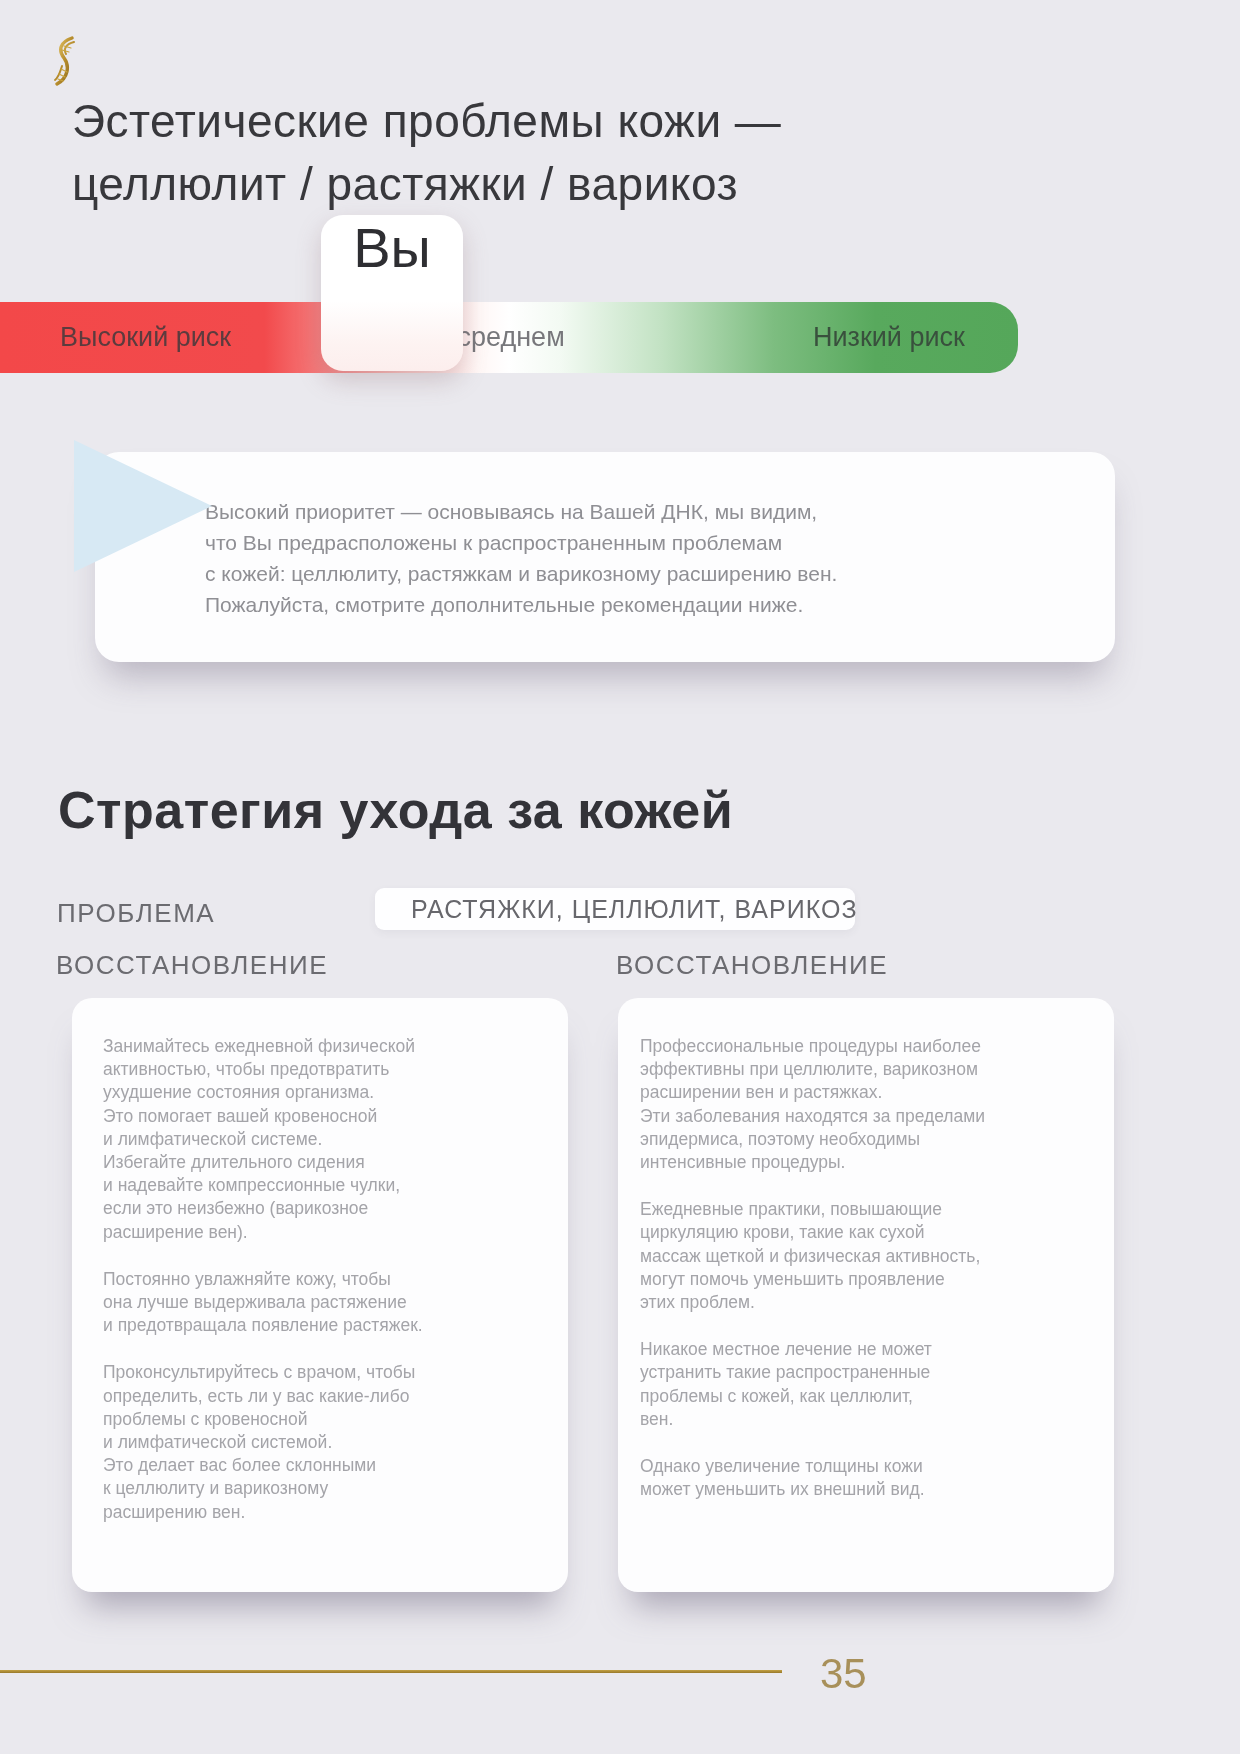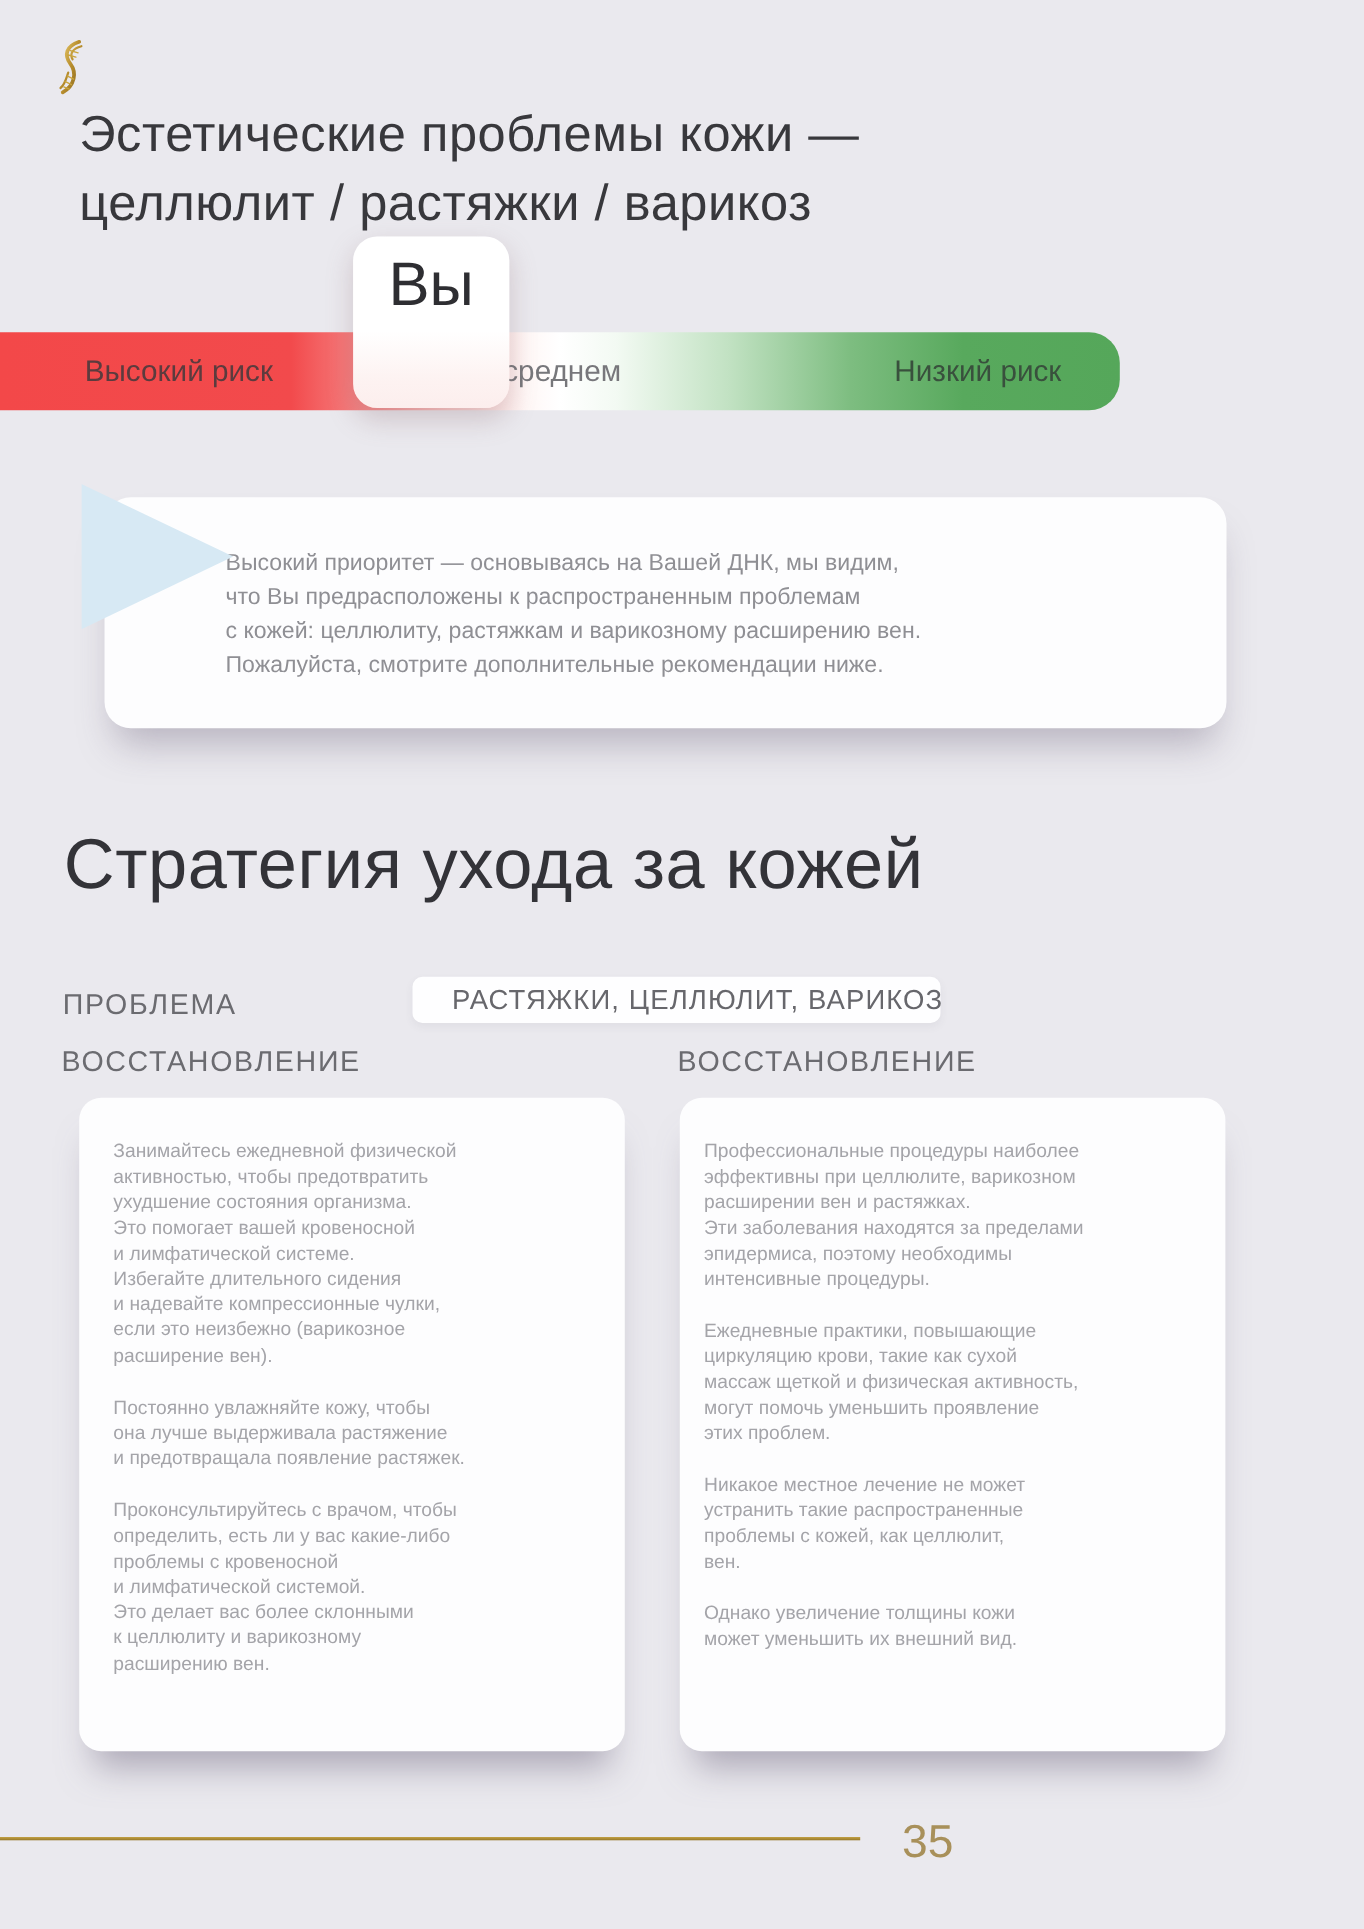--- a/index.html
+++ b/index.html
@@ -26,33 +26,33 @@
     left:0;top:302px;width:1018px;height:71px;
     border-radius:0 28px 28px 0;
     background:linear-gradient(90deg,
       #f34849 0%, #f24a4c 26%, #fbc9c7 40%, #fff7f6 47%, #ffffff 50%,
       #f3faf3 55%, #c2e2c3 65%, #7dbd80 76%, #58a95d 86%, #55a75a 100%);
   }
   .risk-label{
     position:absolute;top:0;height:71px;line-height:71px;
     font-size:27px;font-weight:300;white-space:nowrap;
   }
-  .risk-label.high{left:77px;color:#5c3b3e;}
+  .risk-label.high{left:60px;color:#5c3b3e;}
   .risk-label.medium{left:432px;color:#77777b;}
   .risk-label.low{left:813px;color:#39503d;}
 
   .you-card{
     left:321px;top:215px;width:142px;height:156px;
     border-radius:22px;
     background:linear-gradient(180deg,#ffffff 0%,#ffffff 55%,#fdf3f2 82%,#fceeed 100%);
     box-shadow:0 10px 24px rgba(140,105,110,.28);
     z-index:4;text-align:center;
   }
   .you-card .you-text{
-    display:inline-block;margin-top:10px;
+    display:inline-block;
     font-size:56px;font-weight:200;color:#2e2e32;
   }
 
   
   .callout-card{
     left:95px;top:452px;width:1020px;height:210px;
     background:#fdfdfe;border-radius:24px;
     box-shadow:0 24px 34px -10px rgba(125,115,138,.45);
     z-index:2;
   }
@@ -60,22 +60,22 @@
     position:absolute;left:110px;top:44px;
     font-size:21px;line-height:31px;color:#8f8f94;font-weight:300;
     white-space:nowrap;
   }
   .callout-triangle{
     left:74px;top:440px;width:140px;height:132px;z-index:3;
   }
 
   
   .section-title{
-    left:58px;top:748px;
-    font-size:64px;font-weight:400;color:#333338;
+    left:58px;top:780px;
+    font-size:52px;font-weight:700;color:#333338;
     letter-spacing:.5px;white-space:nowrap;
   }
   .kicker{
     font-size:26px;font-weight:300;color:#6b6b70;letter-spacing:1.5px;
     white-space:nowrap;
   }
   .problem-label{left:57px;top:898px;}
   .problem-box{
     left:375px;top:888px;width:444px;height:42px;
     background:#fefeff;border-radius:9px;

